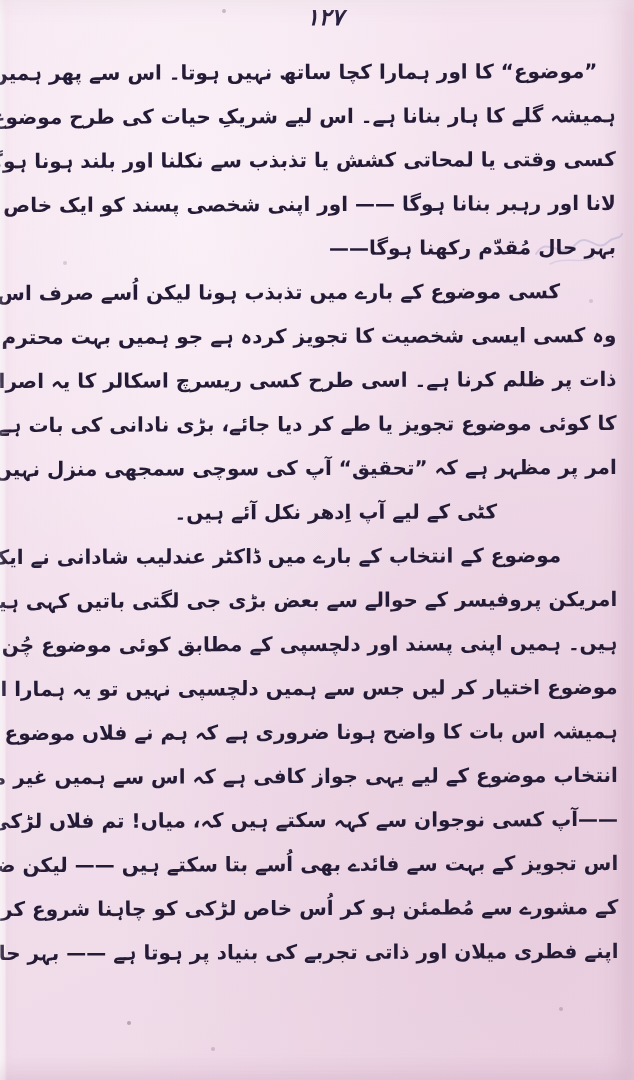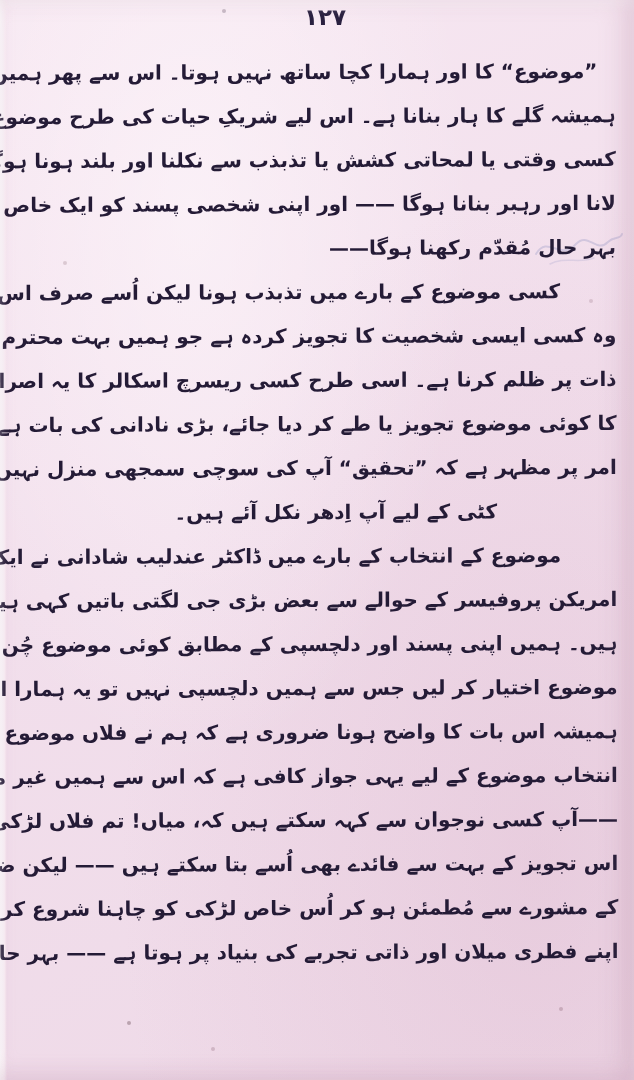--- a/index.html
+++ b/index.html
@@ -40,20 +40,21 @@
   }
   .page-number {
     position: absolute;
     top: 4px;
     left: 16px; right: 0;
     text-align: center;
     font-size: 23px;
     font-weight: bold;
     letter-spacing: 3px;
     color: #2a2140;
+    font-style: italic;
   }
   .body-text {
     position: absolute;
     top: 50px;
     right: 17px;
     left: 15px;
     transform: rotate(-0.2deg);
   }
   .line {
     direction: rtl;

